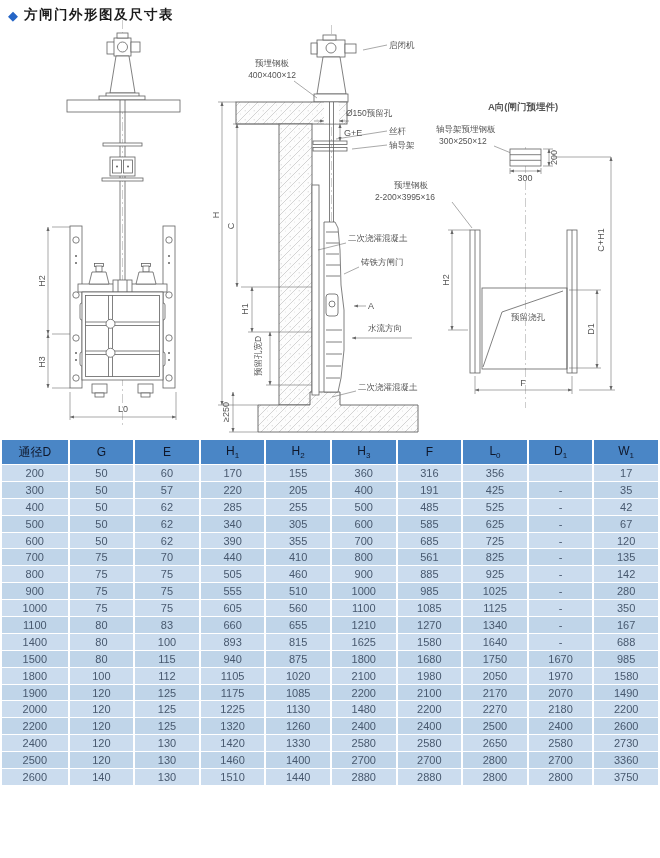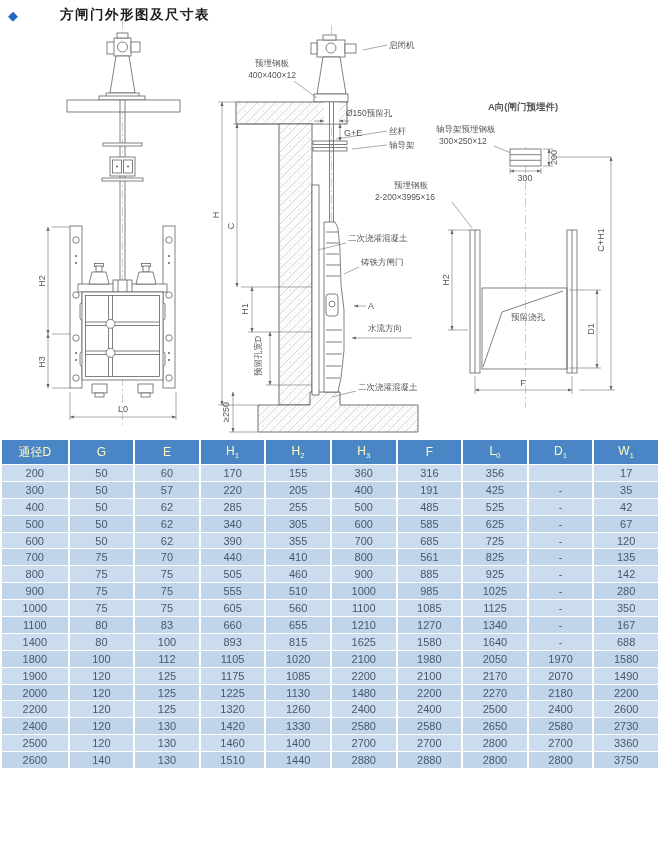--- a/index.html
+++ b/index.html
@@ -2,37 +2,37 @@
 <html><head>
 <meta charset="utf-8">
 <style>
   html,body{margin:0;padding:0;}
   body{
     width:660px;height:858px;background:#ffffff;position:relative;
     font-family:"Liberation Sans",sans-serif;overflow:hidden;
   }
   .title-row{position:absolute;top:6px;left:8px;display:flex;align-items:center;gap:6px;z-index:3;}
   .diamond{color:#2565c6;font-size:13px;line-height:1;}
-  .title-text{font-size:13.5px;font-weight:bold;color:#1b1b1b;letter-spacing:1.5px;margin-left:36px;}
+  .title-text{font-size:13.5px;font-weight:bold;color:#1b1b1b;letter-spacing:1.5px;}
   svg.drawings{position:absolute;top:0;left:0;z-index:1;}
   svg .ln{stroke:#616161;stroke-width:0.8;fill:none;}
   svg .fw{stroke:#616161;stroke-width:0.8;fill:#ffffff;}
   svg .hz{stroke:#616161;stroke-width:0.9;fill:url(#conc);}
   svg .dl{stroke:#6e6e6e;stroke-width:0.6;fill:none;}
   svg .cl{stroke:#9a9a9a;stroke-width:0.5;stroke-dasharray:9 3 2 3;fill:none;}
   svg text{fill:#555555;stroke:none;font-family:"Liberation Sans",sans-serif;}
   svg .lbl{font-size:8.5px;}
   svg .dim{font-size:9px;}
   svg .ttl{font-size:9.5px;font-weight:bold;}
   table.dims{
     position:absolute;top:440px;left:2px;width:656px;z-index:2;
     border-collapse:separate;border-spacing:0;table-layout:fixed;
   }
   table.dims th{
-    background:#4a86c6;color:#fef9c3;font-size:12px;font-weight:normal;
+    background:#4a86c6;color:#0f172a;font-size:12px;font-weight:normal;
     height:24px;padding:0;text-align:center;border-left:2px solid #ffffff;
   }
   table.dims th:first-child{border-left:none;}
   table.dims th sub{font-size:8px;}
   table.dims td{
     background:#cbdcee;color:#47586e;font-size:11px;text-align:center;
     height:15.9px;padding:0;border-left:2px solid #ffffff;border-top:1px solid #ffffff;
   }
   table.dims td:first-child{border-left:none;}
   table.dims tr:nth-child(even) td{background:#c0d5e9;}
@@ -437,20 +437,32 @@
         <td>100</td>
         <td>893</td>
         <td>815</td>
         <td>1625</td>
         <td>1580</td>
         <td>1640</td>
         <td>-</td>
         <td>688</td>
       </tr>
       <tr>
+        <td>1500</td>
+        <td>80</td>
+        <td>115</td>
+        <td>940</td>
+        <td>875</td>
+        <td>1800</td>
+        <td>1680</td>
+        <td>1750</td>
+        <td>1670</td>
+        <td>985</td>
+      </tr>
+      <tr>
         <td>1800</td>
         <td>100</td>
         <td>112</td>
         <td>1105</td>
         <td>1020</td>
         <td>2100</td>
         <td>1980</td>
         <td>2050</td>
         <td>1970</td>
         <td>1580</td>

